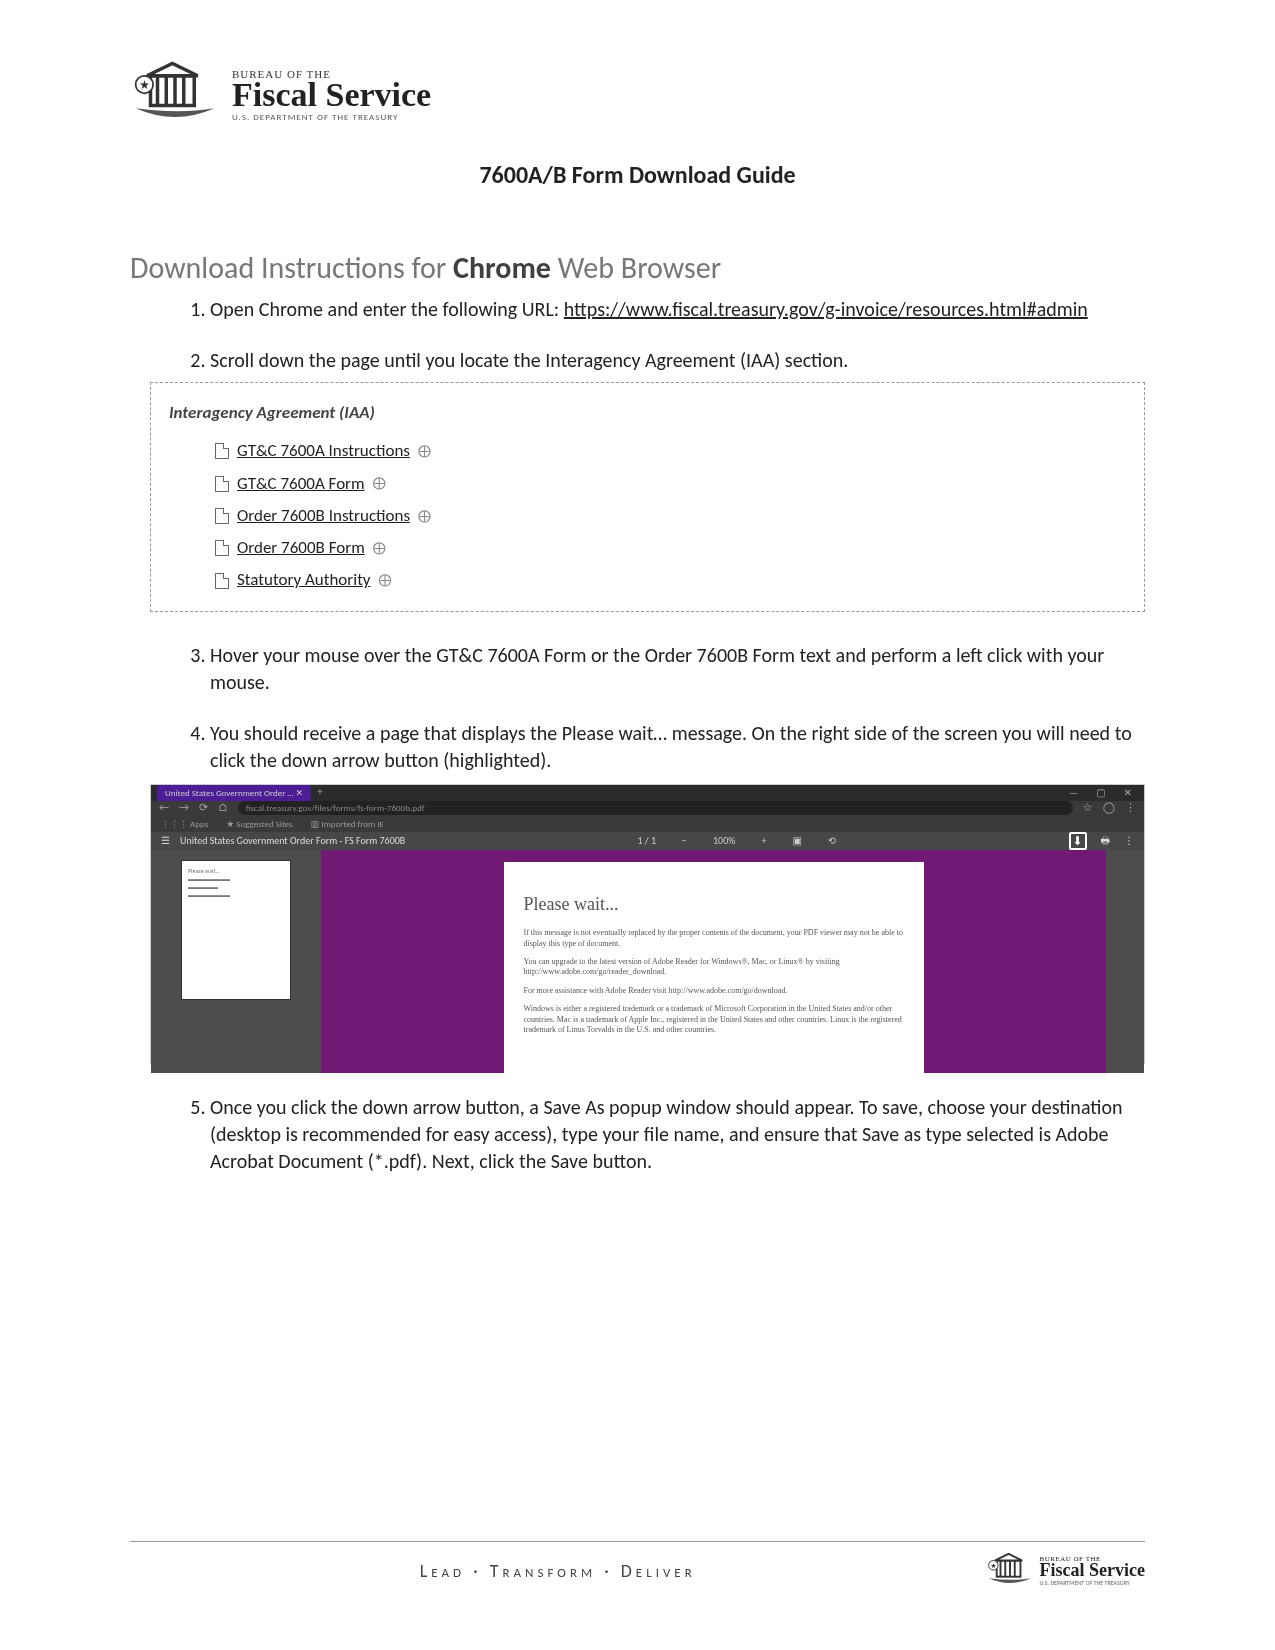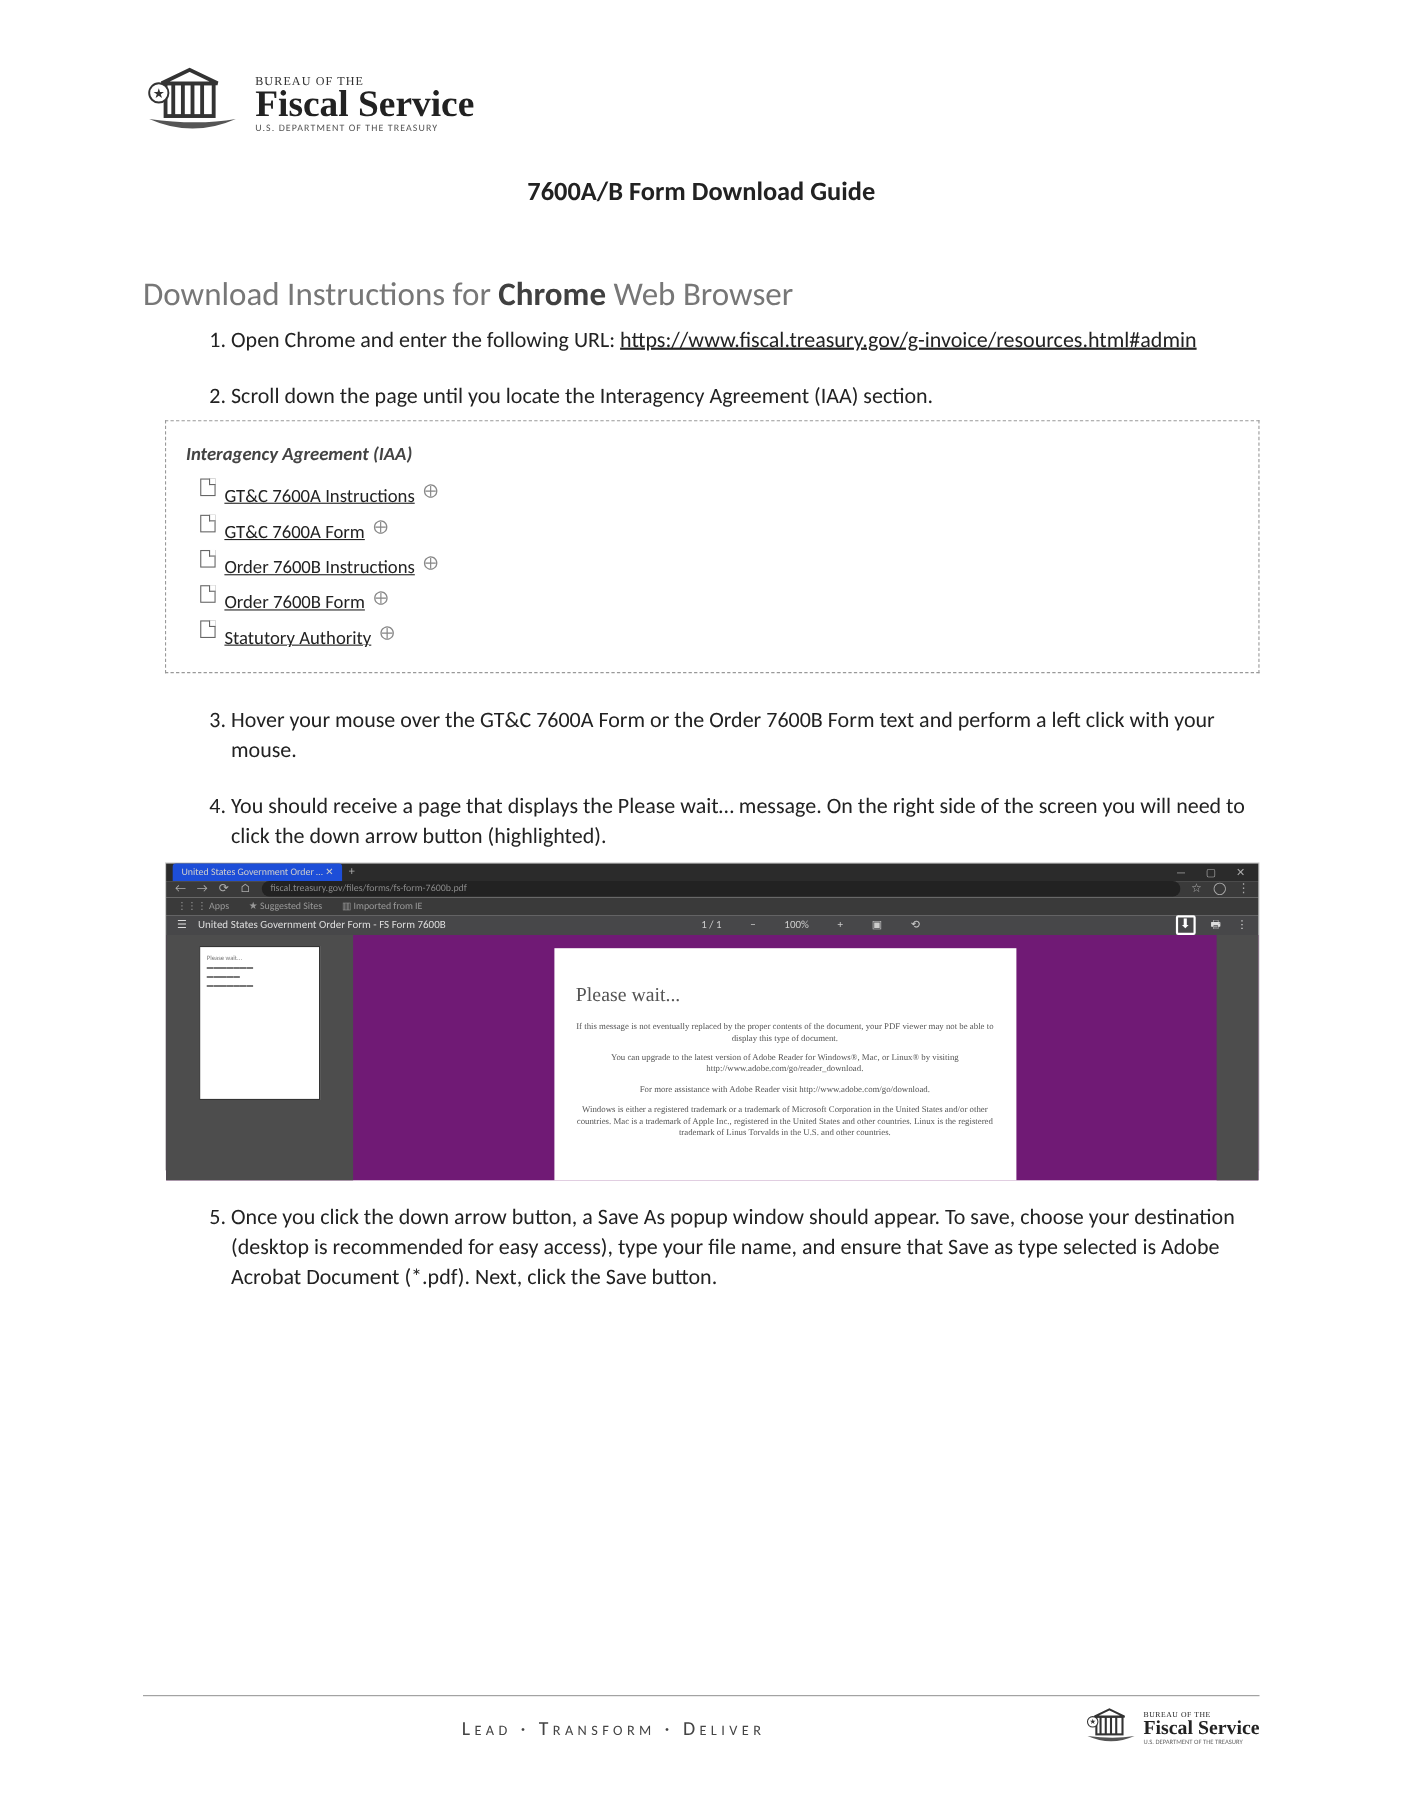--- a/index.html
+++ b/index.html
@@ -40,60 +40,60 @@
 
   
   .iaa-box {
     border: 1px dashed #999;
     padding: 14px 18px 14px 18px;
     margin: 8px 0 30px -60px;
     font-size: 17px;
     line-height: 1.9;
   }
   .iaa-title { font-style: italic; font-weight: bold; color:#444; margin-bottom: 6px; }
-  .iaa-link { display: flex; gap: 8px; margin-left: 13px; }
+  .iaa-link { display: flex; align-items: center; gap: 8px; margin-left: 46px; }
   .iaa-link .pdf-icon { width: 14px; height: 16px; border: 1px solid #666; position: relative; }
   .iaa-link .pdf-icon::after { content:""; position:absolute; top:-1px; right:-1px; width:5px; height:5px; background:#fff; border-left:1px solid #666; border-bottom:1px solid #666; }
   .iaa-link a { color:#555; text-decoration: underline; }
   .iaa-link .ext { color:#888; text-decoration: none; font-size:13px; }
   .iaa-note { font-size: 15px; color:#444; margin-top: 10px; line-height:1.3; }
 
   
   .browser-shot {
     border: 1px solid #ccc;
     margin: 10px 0 30px -60px;
     width: calc(100% + 60px);
     height: 280px;
     background: #fff;
     font-size: 11px;
     color:#555;
     display:flex;
     flex-direction: column;
   }
   .tabbar { background:#2b2b2b; height:20px; display:flex; align-items:center; padding:0 6px; gap:6px;}
-  .tabbar .tab { background:#1d4ed8; color:#ccc; font-size:9px; padding:2px 8px; border-radius:3px 3px 0 0; display:flex; align-items:center; gap:6px;}
+  .tabbar .tab { background:#4c1d95; color:#ccc; font-size:9px; padding:2px 8px; border-radius:3px 3px 0 0; display:flex; align-items:center; gap:6px;}
   .tabbar .plus { color:#aaa; font-size:11px; }
   .tabbar .spacer { flex:1; }
   .tabbar .wicon { color:#aaa; font-size:10px; padding:0 6px; }
   .addr { background:#3a3a3a; height:22px; display:flex; align-items:center; padding:0 8px; gap:10px; color:#aaa;}
   .addr .urlbox { flex:1; background:#222; border-radius:10px; height:14px; padding:0 8px; font-size:9px; color:#888; display:flex; align-items:center; }
   .bmark { background:#3a3a3a; height:18px; color:#999; font-size:9px; padding:2px 10px; display:flex; align-items:center; gap:18px;}
   .pdfbar { background:#474749; height:26px; display:flex; align-items:center; color:#ddd; font-size:10px; padding:0 10px; gap:10px;}
   .pdfbar .ftitle { font-weight:normal; }
   .pdfbar .spacer { flex:1; }
   .pdfbar .ctrls { display:flex; align-items:center; gap:26px; color:#ccc; }
   .pdfbar .right { display:flex; align-items:center; gap:14px; }
   .pdfbar .dl { width:18px; height:18px; border:2px solid #fff; border-radius:2px; display:flex; align-items:center; justify-content:center; color:#fff; font-size:12px;}
   .pdfbody { flex:1; display:flex; background:#701a75; }
   .thumbcol { width:170px; background:#4d4d4d; padding:10px; display:flex; flex-direction:column; align-items:center; }
   .thumb { width:110px; height:140px; background:#fff; border:1px solid #333; padding:6px; font-size:6px; color:#777;}
   .pdfpage-wrap { flex:1; display:flex; justify-content:center; padding-top:12px; }
   .pdfpage { width:420px; background:#fff; padding:30px 20px; font-family:"Times New Roman",serif; }
   .pdfpage h3 { font-size:18px; font-weight:normal; margin-bottom:12px;}
-  .pdfpage p { font-size:8px; margin-bottom:8px; line-height:1.3;text-align:center;}
+  .pdfpage p { font-size:8px; margin-bottom:8px; line-height:1.3;}
   .pdfside { width:38px; background:#4d4d4d; }
 
   
   .footer {
     position: absolute;
     bottom: 60px;
     left: 130px;
     right: 130px;
     border-top: 1px solid #999;
     padding-top: 10px;

